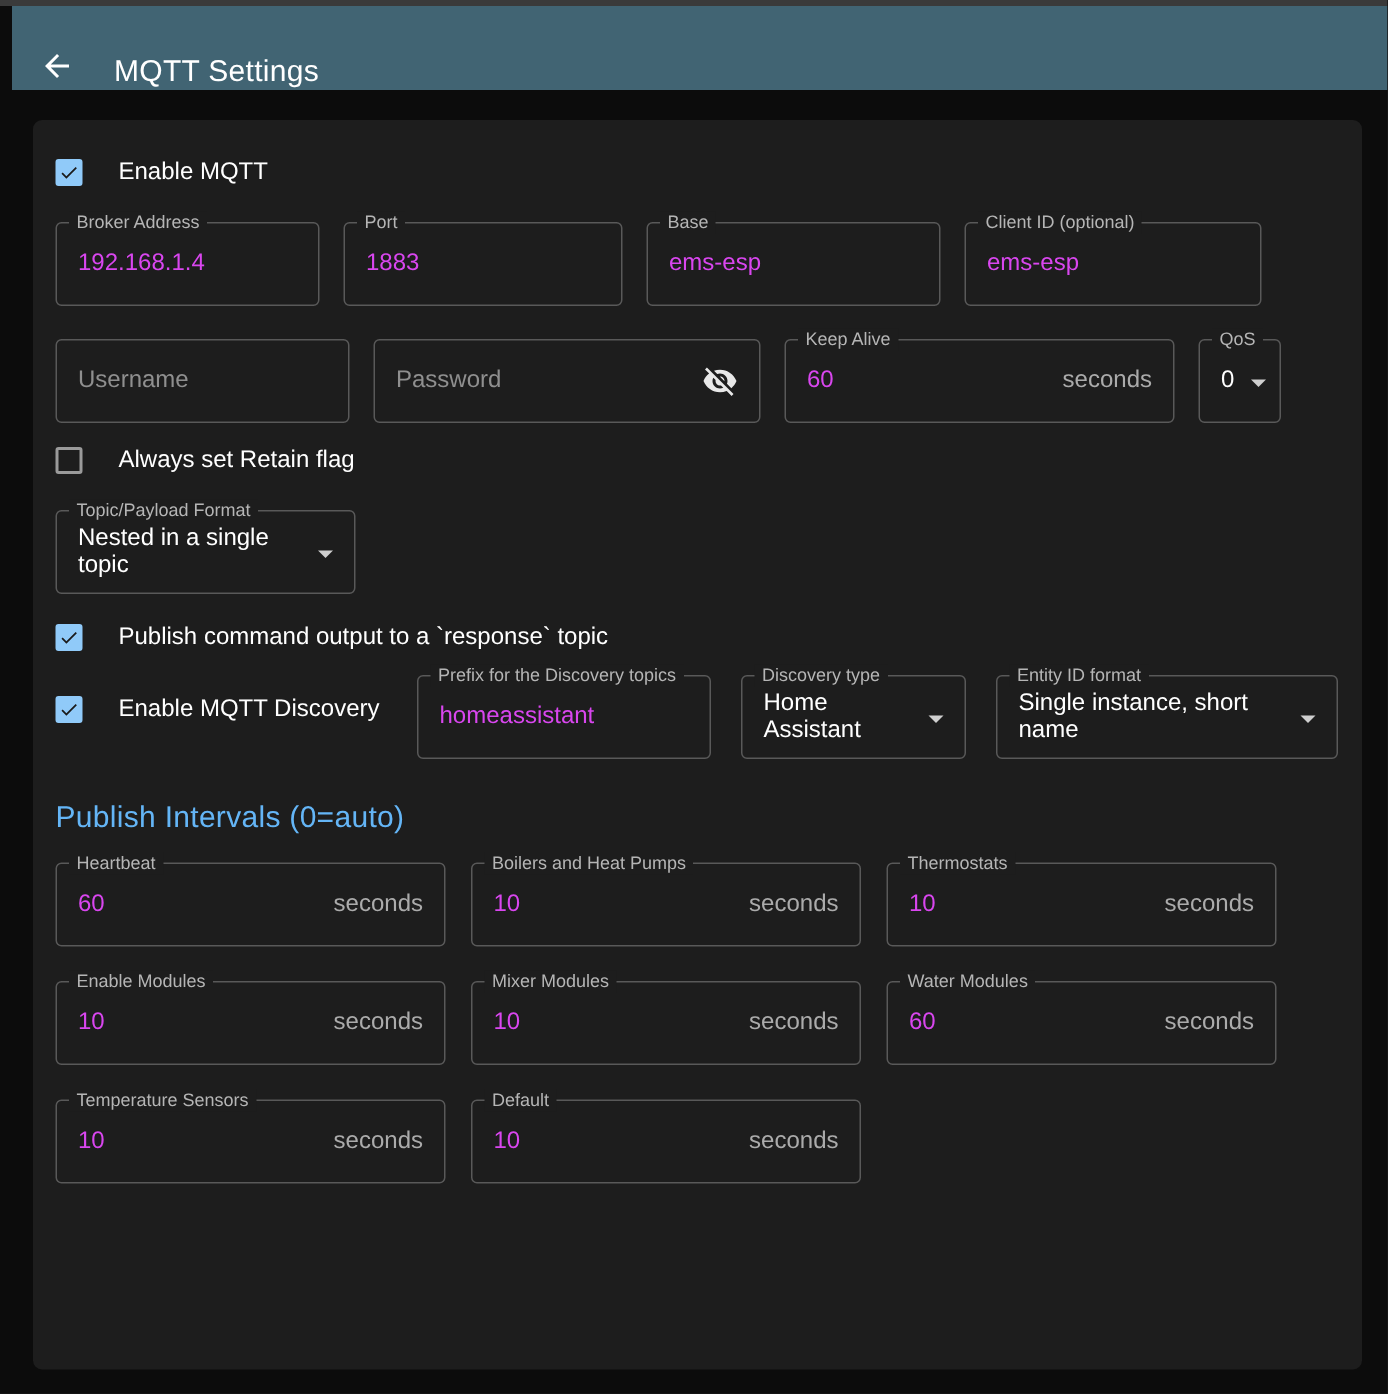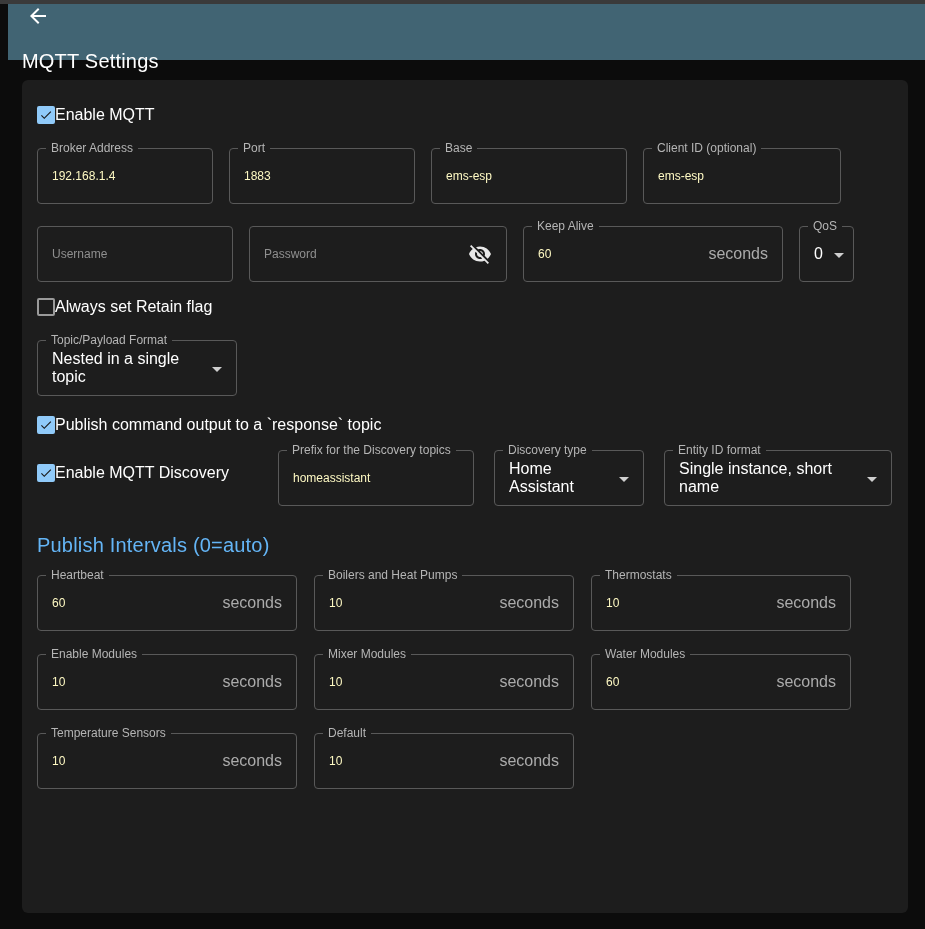--- a/index.html
+++ b/index.html
@@ -7,36 +7,36 @@
   body {
     background:#0c0c0c;
     font-family:"Liberation Sans", sans-serif;
     -webkit-font-smoothing:antialiased;
     height:929px;
     overflow:hidden;
   }
   .top-strip { height:4px; width:100%; background:#3a3a3a; }
   .appbar {
     margin-left:8px; height:56px; background:#416473;
-    display:flex; align-items:flex-start; padding:0 14px; gap:22px;flex-direction:column;
+    display:flex; align-items:flex-end; padding:0 14px; gap:22px;
   }
   .back-btn { width:32px; height:32px; display:flex; align-items:center; justify-content:center; cursor:pointer; }
   .back-btn svg { width:24px; height:24px; fill:#ffffff; }
   .appbar-title { color:#ffffff; font-size:20px; font-weight:400; letter-spacing:0.2px; }
 
   .card {
     margin:20px 17px 16px 22px;
     background:#1d1d1d;
     border-radius:6px;
     padding:26px 15px 25px 15px;
     min-height:833px;
   }
 
   
-  .cb-row { display:flex; align-items:center; gap:0; }
+  .cb-row { display:flex; align-items:center; gap:24px; }
   .cb {
     width:18px; height:18px; flex:0 0 18px;
     border:2px solid #9a9a9a; border-radius:2px;
     display:flex; align-items:center; justify-content:center;
     cursor:pointer;
   }
   .cb svg { width:16px; height:16px; fill:#1b1b1b; display:none; }
   .cb.checked { background:#90caf9; border-color:#90caf9; }
   .cb.checked svg { display:block; }
   .cb-label { color:#ffffff; font-size:16px; }
@@ -50,21 +50,21 @@
     background:transparent;
   }
   .flabel {
     position:absolute; top:-8px; left:8px;
     background:#1d1d1d; padding:0 5px;
     font-size:12px; color:#b5b5b5; line-height:15px; white-space:nowrap;
   }
   .fvalue { color:#ffffff; font-size:16px; }
   .bare-input {
     background:transparent; border:none; outline:none;
-    color:#fef9c3; font-size:12px; font-family:"Liberation Sans", sans-serif;
+    color:#d946ef; font-size:16px; font-family:"Liberation Sans", sans-serif;
     width:100%; min-width:0; padding:0;
   }
   .bare-input::placeholder { color:#8f8f8f; opacity:1; }
   .adorn { color:#ababab; font-size:16px; margin-left:auto; padding-left:8px; }
   .caret {
     width:0; height:0; margin-left:11px; margin-top:2px;
     border-left:5px solid transparent; border-right:5px solid transparent;
     border-top:5px solid #cfcfcf; flex:0 0 auto;
   }
   .select-field { cursor:pointer; }

